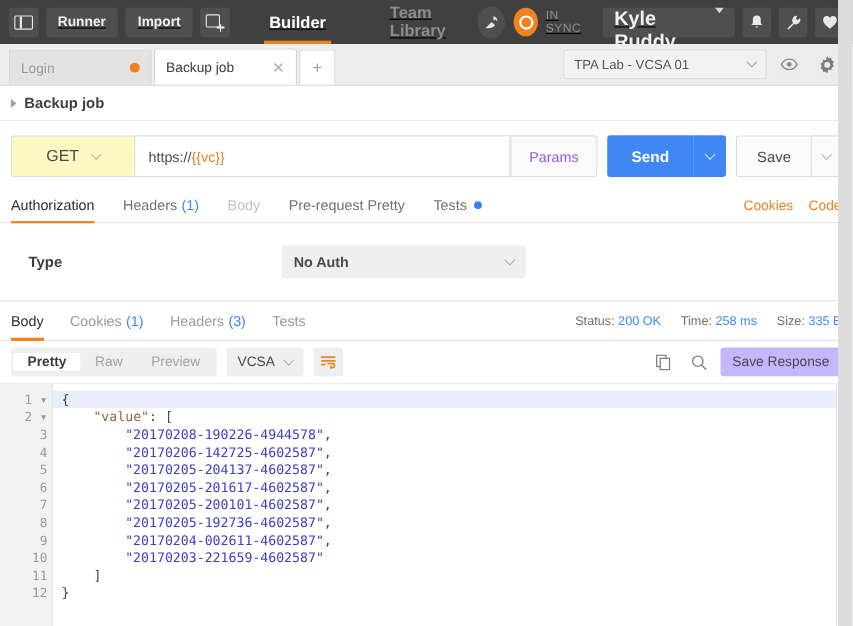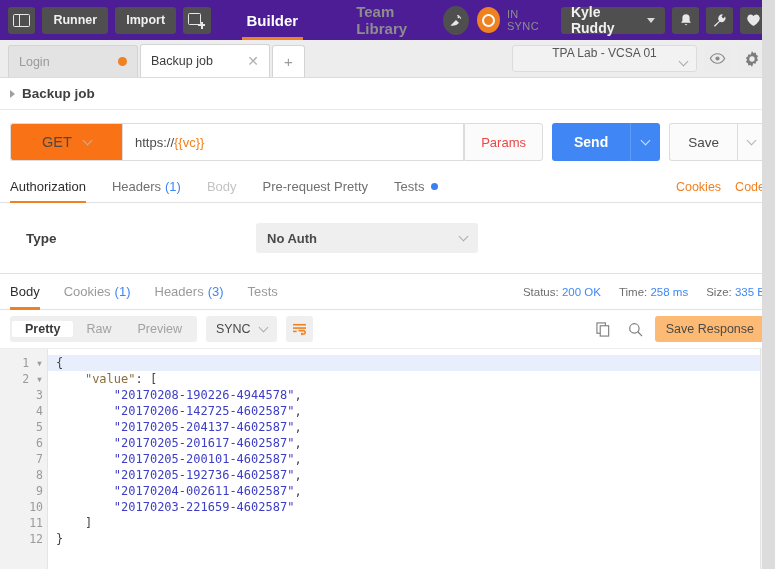--- a/index.html
+++ b/index.html
@@ -6,22 +6,22 @@
   html, body {
     width: 775px; height: 569px;
     font-family: "Liberation Sans", sans-serif;
     background: #ffffff;
     overflow: hidden;
   }
   #app { width: 775px; height: 569px; position: relative; display: flex; flex-direction: column; }
 
   
   .topbar {
-    height: 40px; background: #4c1d95; display: flex; align-items: center;
-    padding: 0 8px; flex: 0 0 40px; position: relative;
+    height: 40px; background: #404040; display: flex; align-items: center;
+    padding: 0 8px; flex: 0 0 40px; position: relative; text-decoration: underline;
   }
   .tb-btn {
     background: #4f4f4f; color: #f0f0f0; border: none;
     height: 27px; border-radius: 3px; padding: 0 11px;
     font-size: 12.5px; font-weight: bold; font-family: "Liberation Sans", sans-serif;
     margin-right: 7px; display: flex; align-items: center; justify-content: center;
     cursor: pointer; white-space: nowrap;
   }
   .tb-icon-btn {
     background: #4f4f4f; width: 30px; height: 27px; border-radius: 3px;
@@ -64,21 +64,21 @@
   }
   .sync-wrap { display: flex; align-items: center; margin-right: 12px; }
   .sync-dot {
     width: 26px; height: 26px; border-radius: 50%; background: #f08121;
     display: flex; align-items: center; justify-content: center; margin-right: 7px;
   }
   .sync-dot .ring { width: 13px; height: 13px; border-radius: 50%; border: 2.5px solid #fff; }
   .sync-label { color: #8d8d8d; font-size: 11px; letter-spacing: .4px; }
   .user-btn {
     background: #4f4f4f; height: 27px; border-radius: 3px; padding: 0 10px;
-    display: flex; align-items: center; color: #f0f0f0; font-size: 14px;
+    display: flex; color: #f0f0f0; font-size: 18px;
     font-weight: bold; margin-right: 7px; cursor: pointer;
   }
   .caret-d {
     width: 0; height: 0; border-left: 4.5px solid transparent; border-right: 4.5px solid transparent;
     border-top: 5px solid currentColor; margin-left: 9px; opacity: .85;
   }
   .chev {
     display: inline-block; width: 7px; height: 7px;
     border-right: 1.6px solid currentColor; border-bottom: 1.6px solid currentColor;
     transform: rotate(45deg); position: relative; top: -2px;
@@ -103,21 +103,21 @@
     width: 33px; height: 32px; background: #ffffff; border: 1px solid #d4d4d4; border-bottom: none;
     border-radius: 3px 3px 0 0; display: flex; align-items: center; justify-content: center;
     color: #9a9a9a; font-size: 15px; cursor: pointer;
   }
   .env-area {
     position: absolute; right: 10px; top: 5px; display: flex; align-items: center;
   }
   .env-select {
     width: 185px; height: 27px; background: #f2f2f2; border: 1px solid #dcdcdc;
     border-radius: 3px; display: flex; align-items: center; padding: 0 9px;
-    font-size: 12px; color: #565656; cursor: pointer; flex-direction: column;
+    font-size: 12px; color: #565656; cursor: pointer;
   }
   .env-select .chev { color: #aaa; margin-left: auto; }
   .env-icon-btn {
     width: 27px; height: 27px; background: #ececec; border-radius: 3px; margin-left: 7px;
     display: flex; align-items: center; justify-content: center; cursor: pointer;
   }
 
   
   .breadcrumb {
     height: 32px; display: flex; align-items: center; padding-left: 10px;
@@ -126,33 +126,33 @@
   .bc-arrow {
     width: 0; height: 0; border-top: 4px solid transparent; border-bottom: 4px solid transparent;
     border-left: 5px solid #a0a0a0; margin-right: 7px;
   }
   .bc-text { font-size: 13.5px; color: #3f3f3f; font-weight: bold; }
 
   
   .urlbar { display: flex; align-items: center; padding: 13px 10px 12px 10px; flex: 0 0 auto; }
   .method-box {
     width: 112px; height: 38px; border: 1px solid #dcdcdc; border-right: none;
-    border-radius: 3px 0 0 3px; background: #f97316; display: flex; align-items: center;
+    border-radius: 3px 0 0 3px; background: #fef9c3; display: flex; align-items: center;
     justify-content: center; font-size: 14.5px; color: #4a4a4a; cursor: pointer;
   }
   .method-box .chev { color: #b3b3b3; margin-left: 12px; }
   .url-input {
     flex: 1; height: 38px; border: 1px solid #dcdcdc; background: #fff;
     display: flex; align-items: center; padding: 0 12px; font-size: 13px; color: #4a4a4a;
     overflow: hidden; white-space: nowrap; cursor: text;
   }
   .url-var { color: #f08121; }
   .params-btn {
     height: 38px; border: 1px solid #dcdcdc; border-radius: 0 3px 3px 0; background: #fbfbfb;
-    padding: 0 16px; display: flex; align-items: center; font-size: 13px; color: #ef4444;
+    padding: 0 16px; display: flex; align-items: center; font-size: 13px; color: #8b5cf6;
     cursor: pointer; margin-right: 9px;
   }
   .send-btn {
     height: 38px; background: #4087f5; color: #fff; font-size: 14px; font-weight: bold;
     padding: 0 22px; display: flex; align-items: center; border-radius: 3px 0 0 3px; cursor: pointer;
   }
   .send-caret {
     height: 38px; width: 30px; background: #4087f5; color: #cfe0fd; border-left: 1px solid #5d9af7;
     border-radius: 0 3px 3px 0; display: flex; align-items: center; justify-content: center;
     cursor: pointer; margin-right: 9px;
@@ -232,21 +232,21 @@
   .wrap-btn {
     width: 27px; height: 26px; background: #efefef; border-radius: 3px;
     display: flex; align-items: center; justify-content: center; cursor: pointer;
   }
   .resp-toolbar-right { margin-left: auto; display: flex; align-items: center; }
   .ic-btn {
     width: 26px; height: 26px; display: flex; align-items: center; justify-content: center;
     cursor: pointer; margin-right: 6px;
   }
   .save-resp-btn {
-    height: 26px; background: #fdba74; border-radius: 3px; padding: 0 11px;
+    height: 26px; background: #c4b5fd; border-radius: 3px; padding: 0 11px;
     display: flex; align-items: center; font-size: 12.5px; color: #4a4a4a; cursor: pointer;
   }
 
   
   .code-area { flex: 1; display: flex; position: relative; overflow: hidden; background: #fff;
     border-top: 1px solid #ededed; }
   .code-scroll { flex: 1; display: flex; overflow: hidden; }
   .gutter {
     width: 48px; background: #f2f2f2; border-right: 1px solid #e4e4e4; flex: 0 0 48px;
     padding-top: 6px; text-align: right; user-select: none;
@@ -454,21 +454,21 @@
     </div>
   </div>
 
   <div class="resp-toolbar">
     <div class="seg">
       <div class="seg-item active">Pretty</div>
       <div class="seg-item">Raw</div>
       <div class="seg-item">Preview</div>
     </div>
     <div class="fmt-select">
-      <span>SYNC</span>
+      <span>VCSA</span>
       <span class="chev"></span>
     </div>
     <div class="wrap-btn">
       <svg width="15" height="13" viewBox="0 0 16 14">
         <rect x="1" y="1" width="14" height="1.7" fill="#f08121"></rect>
         <rect x="1" y="4.6" width="14" height="1.7" fill="#f08121"></rect>
         <rect x="1" y="8.2" width="4" height="1.7" fill="#f08121"></rect>
         <path d="M7 8.2 h6 a2 2 0 0 1 0 3.6 h-3" fill="none" stroke="#f08121" stroke-width="1.7"></path>
         <path d="M11 9.8 l-1.8 2 1.8 2 z" fill="#f08121"></path>
       </svg>

